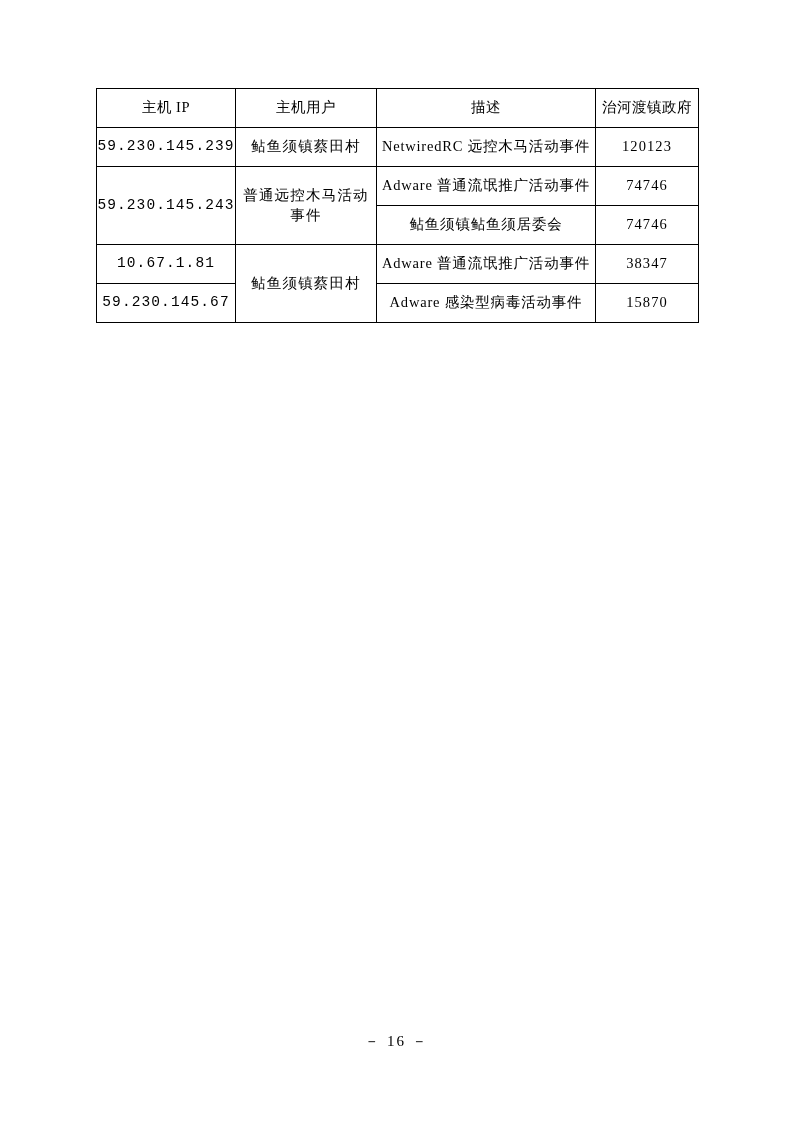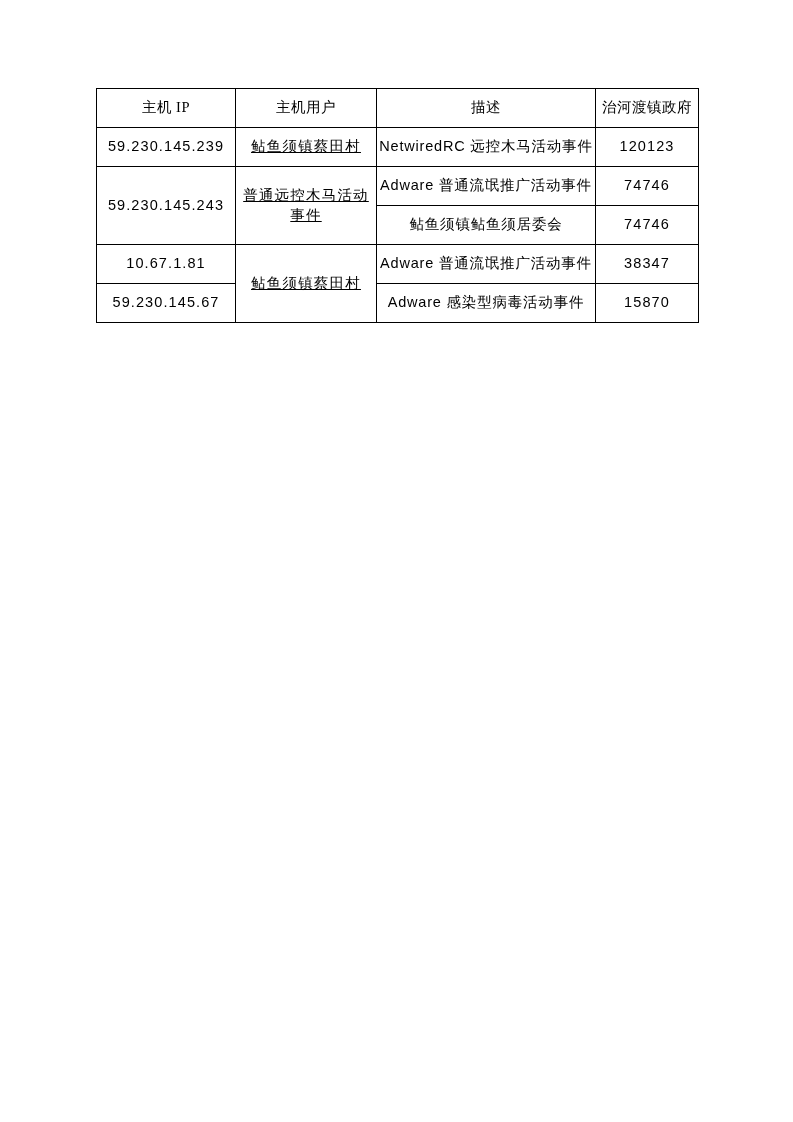--- a/index.html
+++ b/index.html
@@ -52,37 +52,36 @@
   td.cell {
     height: 38px;
     padding: 3px 4px;
   }
   .col-ip { width: 139px; }
   .col-user { width: 141px; }
   .col-desc { width: 219px; }
   .col-count { width: 103px; }
 
   .ip-text {
-    font-family: Liberation Sans, sans-serif;
+    font-family: Liberation Mono, monospace;
     letter-spacing: 1.1px;
     font-size: 14.5px;
   }
   .num-text {
-    font-family: Liberation Sans, sans-serif;
+    font-family: Liberation Serif, serif;
     letter-spacing: 1.1px;
     font-size: 14.5px;
   }
   .cn-text {
     font-family: "Liberation Serif", "DejaVu Serif", serif;
     letter-spacing: 1.2px;
     font-size: 14.5px;
-    text-decoration: underline;
   }
   .desc-text {
-    font-family: Liberation Sans, sans-serif;
+    font-family: Liberation Serif, serif;
     letter-spacing: 0.8px;
     font-size: 14.5px;
     white-space: nowrap;
   }
   .footer {
     position: absolute;
     left: 0;
     top: 1032px;
     width: 793px;
     text-align: center;
@@ -142,14 +141,17 @@
         <tr>
           <td class="cell ip-text">59.230.145.67</td>
           <td class="cell desc-text">Adware 感染型病毒活动事件</td>
           <td class="cell num-text">15870</td>
         </tr>
 
       </tbody>
     </table>
   </div>
 
+  <div class="footer">
+    <span>－ 16 －</span>
+  </div>
 
 </div>
 
 </body></html>

